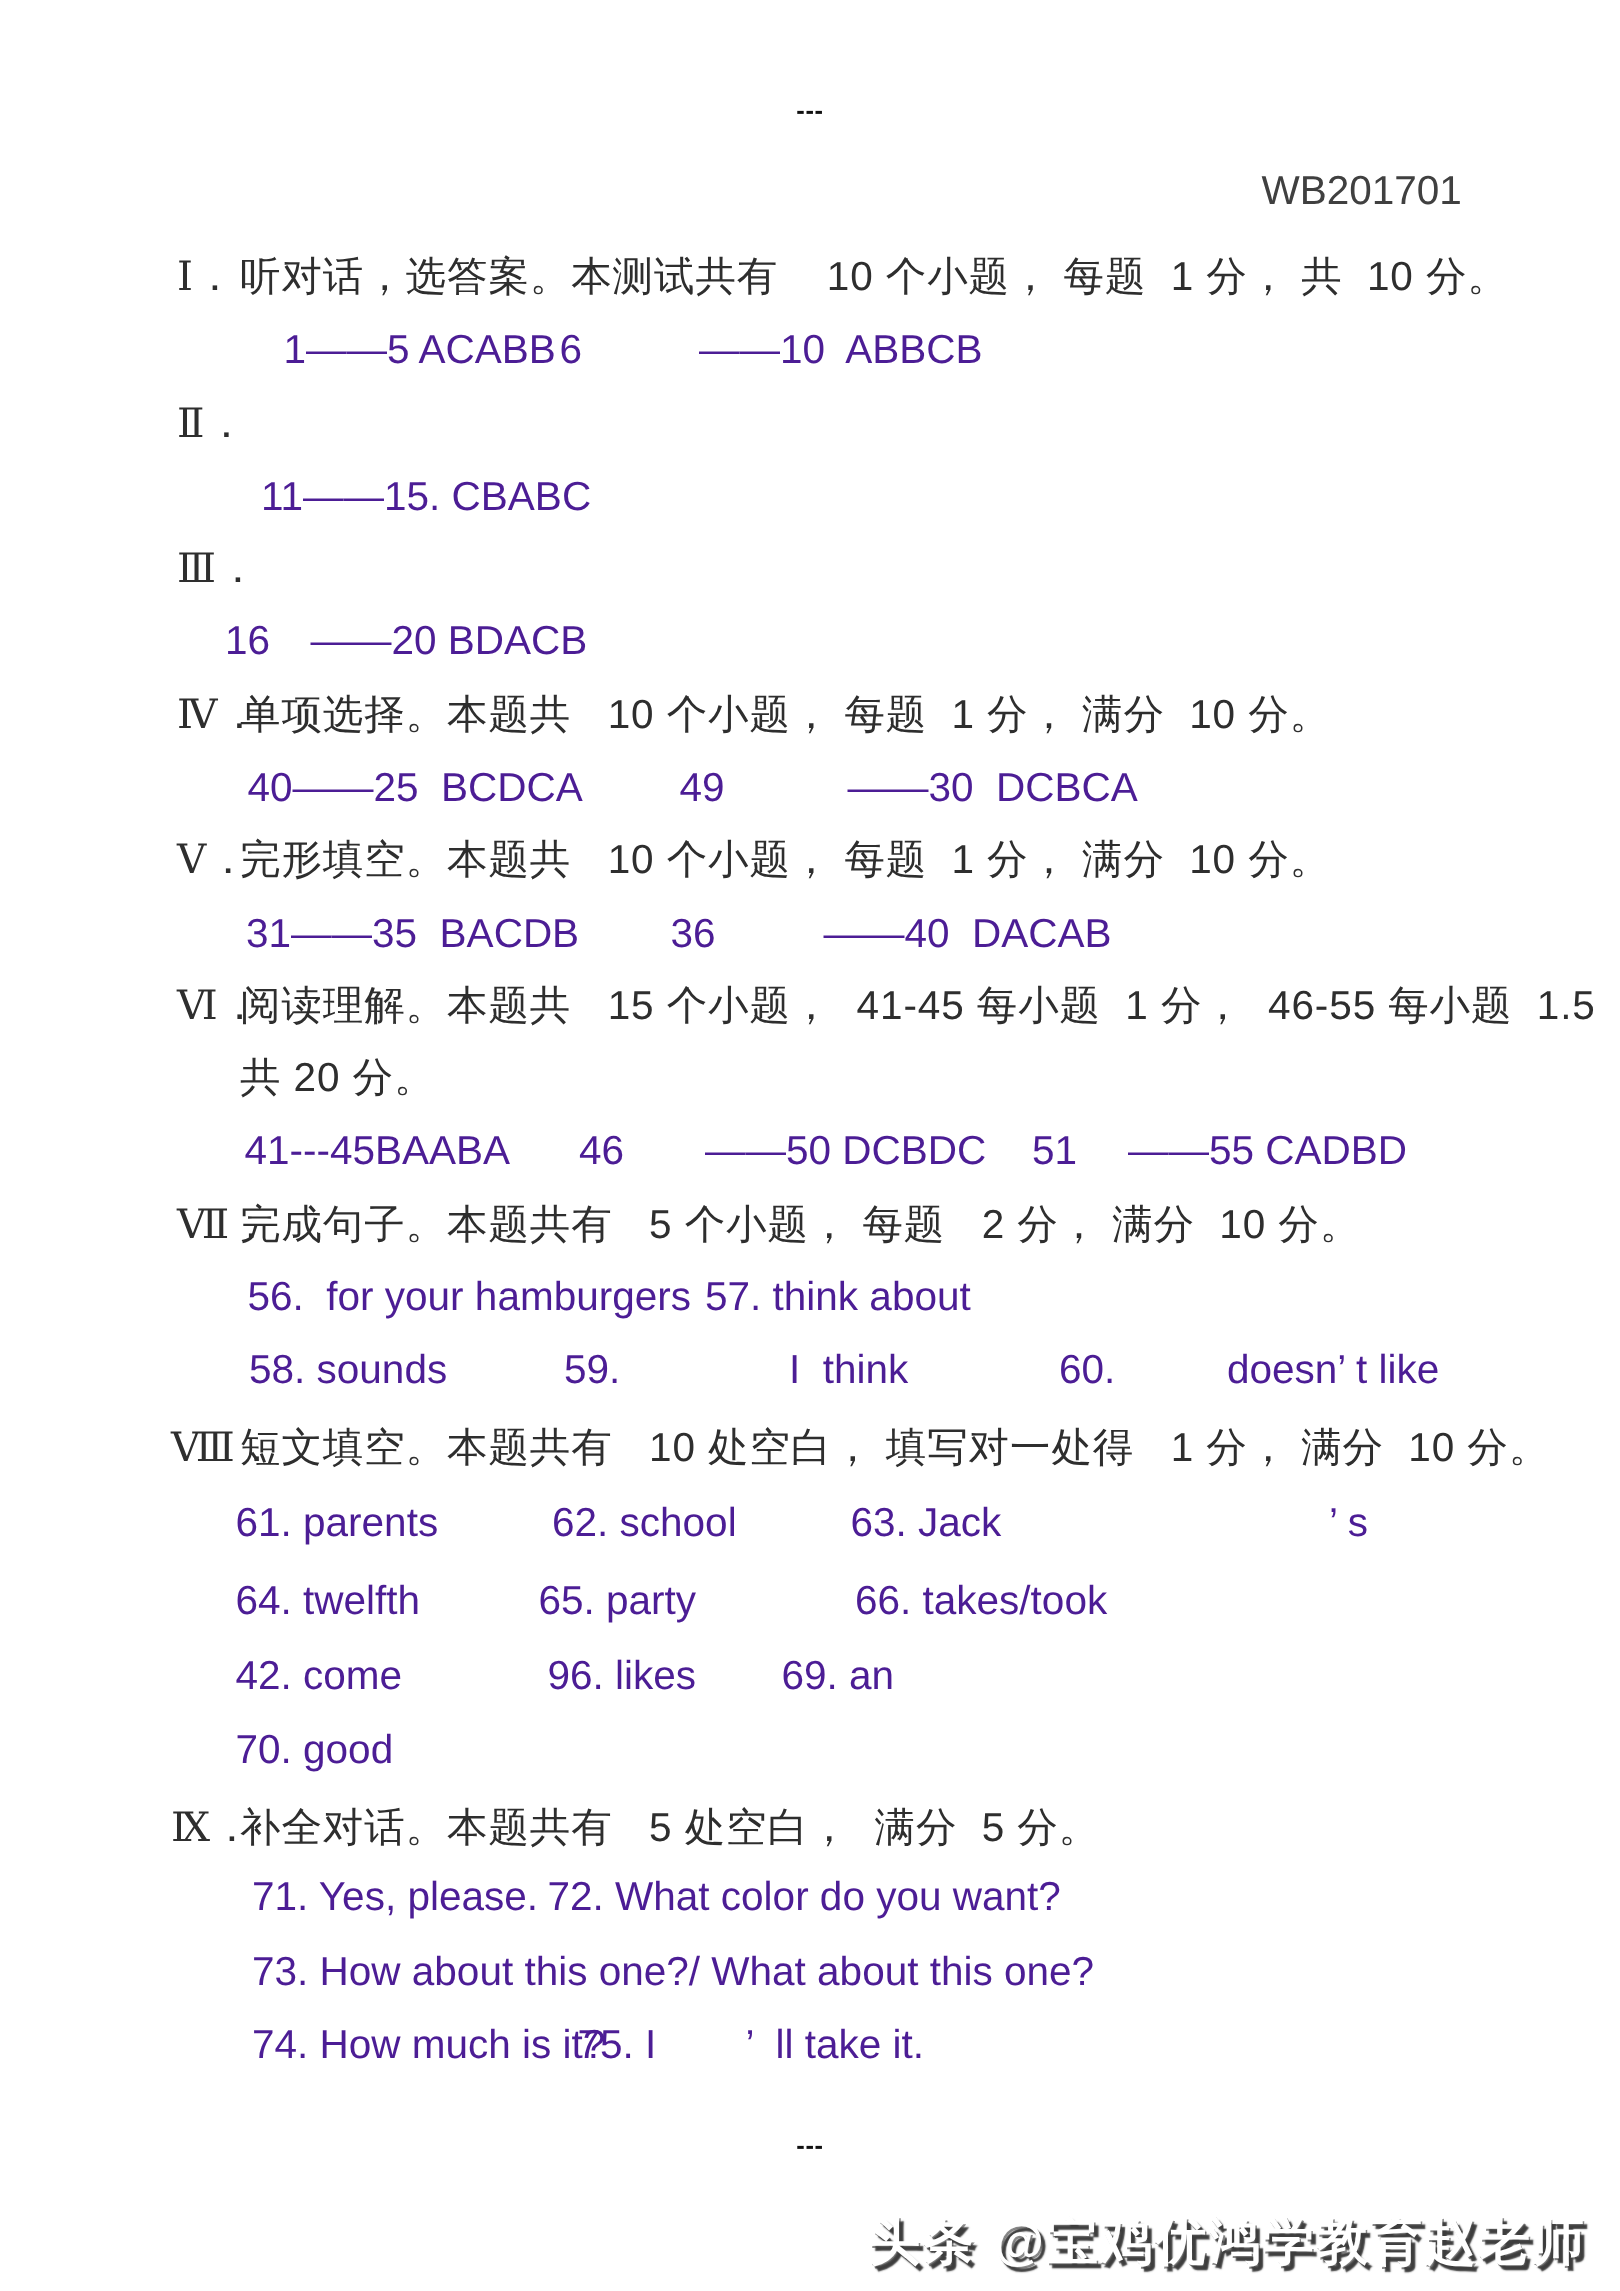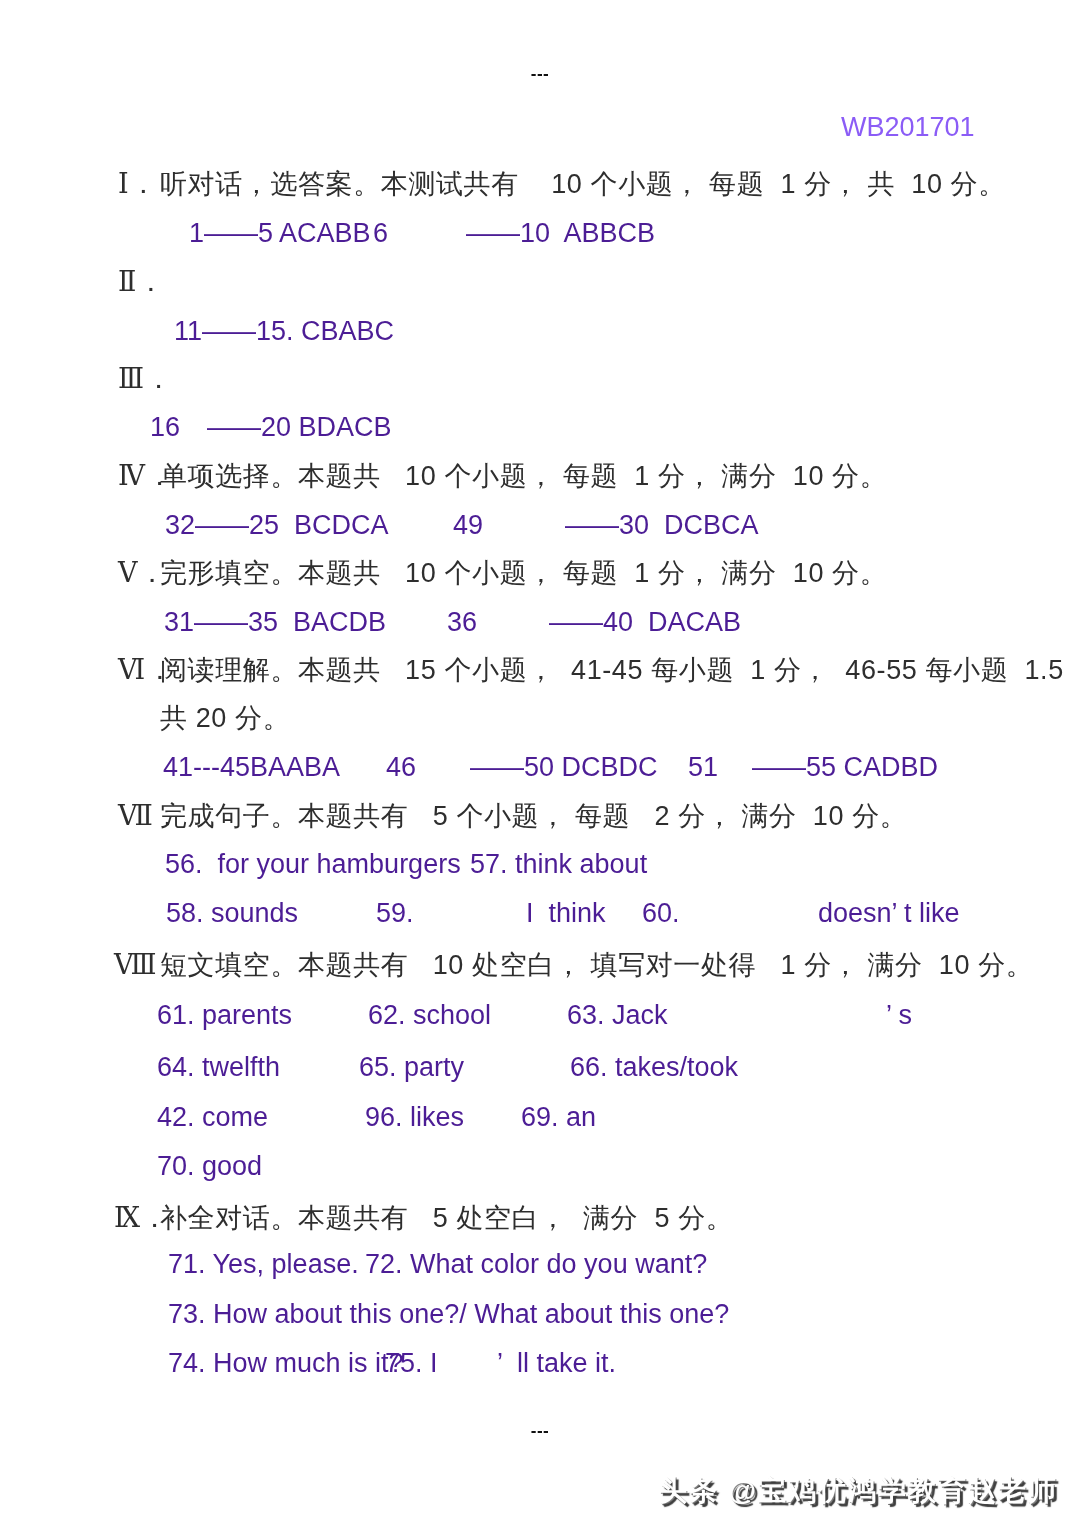--- a/index.html
+++ b/index.html
@@ -6,24 +6,24 @@
   .page {
     position:relative; width:1080px; height:1527px; background:#ffffff;
     font-family:"Liberation Sans","DejaVu Sans",sans-serif; overflow:hidden;
   }
   .line { position:absolute; left:0; width:100%; height:36px; }
   .seg  { position:absolute; top:0; white-space:pre; font-size:27px; color:#161616; line-height:34px; }
   .hdr .seg { color:#2e2e2e; letter-spacing:0.6px; }
   .hdr .num { font-family:"Liberation Serif","DejaVu Serif",serif; letter-spacing:1px; }
   .ans .seg { color:#4c1d95; }
   .mark { position:absolute; left:50%; transform:translateX(-50%); font-size:17px; font-weight:700; letter-spacing:0.5px; color:#111; white-space:pre; }
-  .doccode { position:absolute; white-space:pre; font-size:27px; color:#8b5cf6; }
+  .doccode { position:absolute; white-space:pre; font-size:27px; color:#404040; }
   .watermark {
     position:absolute; top:1472px; right:22px;
-    font-size:28px; font-weight:700; letter-spacing:2px; white-space:pre;
+    font-size:34px; font-weight:700; letter-spacing:2px; white-space:pre;
     color:#ffffff;
     text-shadow: 3px 3px 1px #3d3d3d, 1px 1px 0 #8a8a8a;
   }
 </style>
 </head>
 <body>
 
 <div class="page">
 
   <div class="mark" style="top:64px">---</div>
@@ -53,21 +53,21 @@
   <div class="line ans" style="top:410px">
     <span class="seg" style="left:150px">16</span>
     <span class="seg" style="left:207px">——20 BDACB</span>
   </div>
 
   <div class="line hdr" style="top:459px">
     <span class="seg num" style="left:118px">Ⅳ．</span>
     <span class="seg" style="left:160px">单项选择。本题共   10 个小题， 每题  1 分， 满分  10 分。</span>
   </div>
   <div class="line ans" style="top:508px">
-    <span class="seg" style="left:165px">32——25  BCDCA</span>
+    <span class="seg" style="left:165px">40——25  BCDCA</span>
     <span class="seg" style="left:453px">49</span>
     <span class="seg" style="left:565px">——30  DCBCA</span>
   </div>
 
   <div class="line hdr" style="top:556px">
     <span class="seg num" style="left:118px">Ⅴ．</span>
     <span class="seg" style="left:160px">完形填空。本题共   10 个小题， 每题  1 分， 满分  10 分。</span>
   </div>
   <div class="line ans" style="top:605px">
     <span class="seg" style="left:164px">31——35  BACDB</span>
@@ -95,21 +95,21 @@
     <span class="seg" style="left:160px">完成句子。本题共有   5 个小题， 每题   2 分， 满分  10 分。</span>
   </div>
   <div class="line ans" style="top:847px">
     <span class="seg" style="left:165px">56.  for your hamburgers</span>
     <span class="seg" style="left:470px">57. think about</span>
   </div>
   <div class="line ans" style="top:896px">
     <span class="seg" style="left:166px">58. sounds</span>
     <span class="seg" style="left:376px">59.</span>
     <span class="seg" style="left:526px">I  think</span>
-    <span class="seg" style="left:642px">60.</span>
+    <span class="seg" style="left:706px">60.</span>
     <span class="seg" style="left:818px">doesn’ t like</span>
   </div>
 
   <div class="line hdr" style="top:948px">
     <span class="seg num" style="left:114px">Ⅷ．</span>
     <span class="seg" style="left:160px">短文填空。本题共有   10 处空白， 填写对一处得   1 分， 满分  10 分。</span>
   </div>
   <div class="line ans" style="top:998px">
     <span class="seg" style="left:157px">61. parents</span>
     <span class="seg" style="left:368px">62. school</span>

